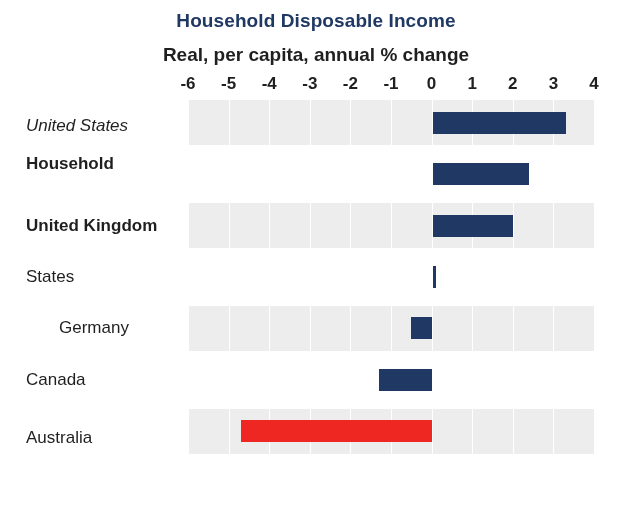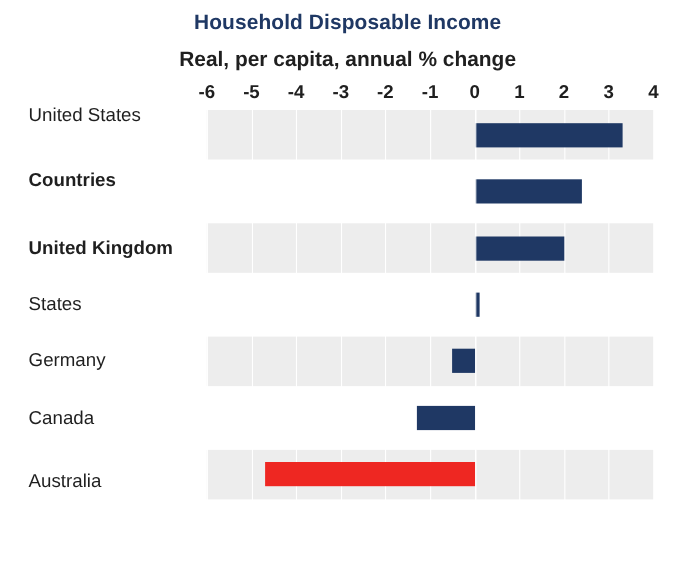--- a/index.html
+++ b/index.html
@@ -156,25 +156,25 @@
       <div class="bar" style="left: 243.6px; width: 97.44px; top: 63.1429px; background: rgb(31, 56, 100);"></div>
       <div class="bar" style="left: 243.6px; width: 81.2px; top: 114.571px; background: rgb(31, 56, 100);"></div>
       <div class="bar" style="left: 243.6px; width: 4.06px; top: 166px; background: rgb(31, 56, 100);"></div>
       <div class="bar" style="left: 223.3px; width: 20.3px; top: 217.429px; background: rgb(31, 56, 100);"></div>
       <div class="bar" style="left: 190.82px; width: 52.78px; top: 268.857px; background: rgb(31, 56, 100);"></div>
       <div class="bar" style="left: 52.78px; width: 190.82px; top: 320.286px; background: rgb(238, 39, 34);"></div>
       <div class="zero-line" style="left: 243.6px;"></div>
     </div>
 
   <div id="category-labels">
-      <div class="cat-label" style="top: 95px; position: absolute;">United States</div>
+      <div class="cat-label" style="top: 116px; position: absolute; font-style: italic;">United States</div>
       <div class="cat-label bold" style="top: 154.143px; position: absolute;">
-        <div>Countries</div>
+        <div>Household</div>
       </div>
       <div class="cat-label" style="top: 215.571px; position: absolute; font-weight: bold;">United Kingdom</div>
       <div class="cat-label" style="top: 267px; position: absolute;">States</div>
-      <div class="cat-label" style="top: 318.429px; position: absolute;">Germany</div>
+      <div class="cat-label" style="top: 318.429px; position: absolute; margin-left: 33px;">Germany</div>
       <div class="cat-label" style="top: 369.857px; position: absolute;">Canada</div>
       <div class="cat-label" style="top: 428px; position: absolute;">Australia</div>
     </div>
 
 
 </div>
 
 </body></html>

